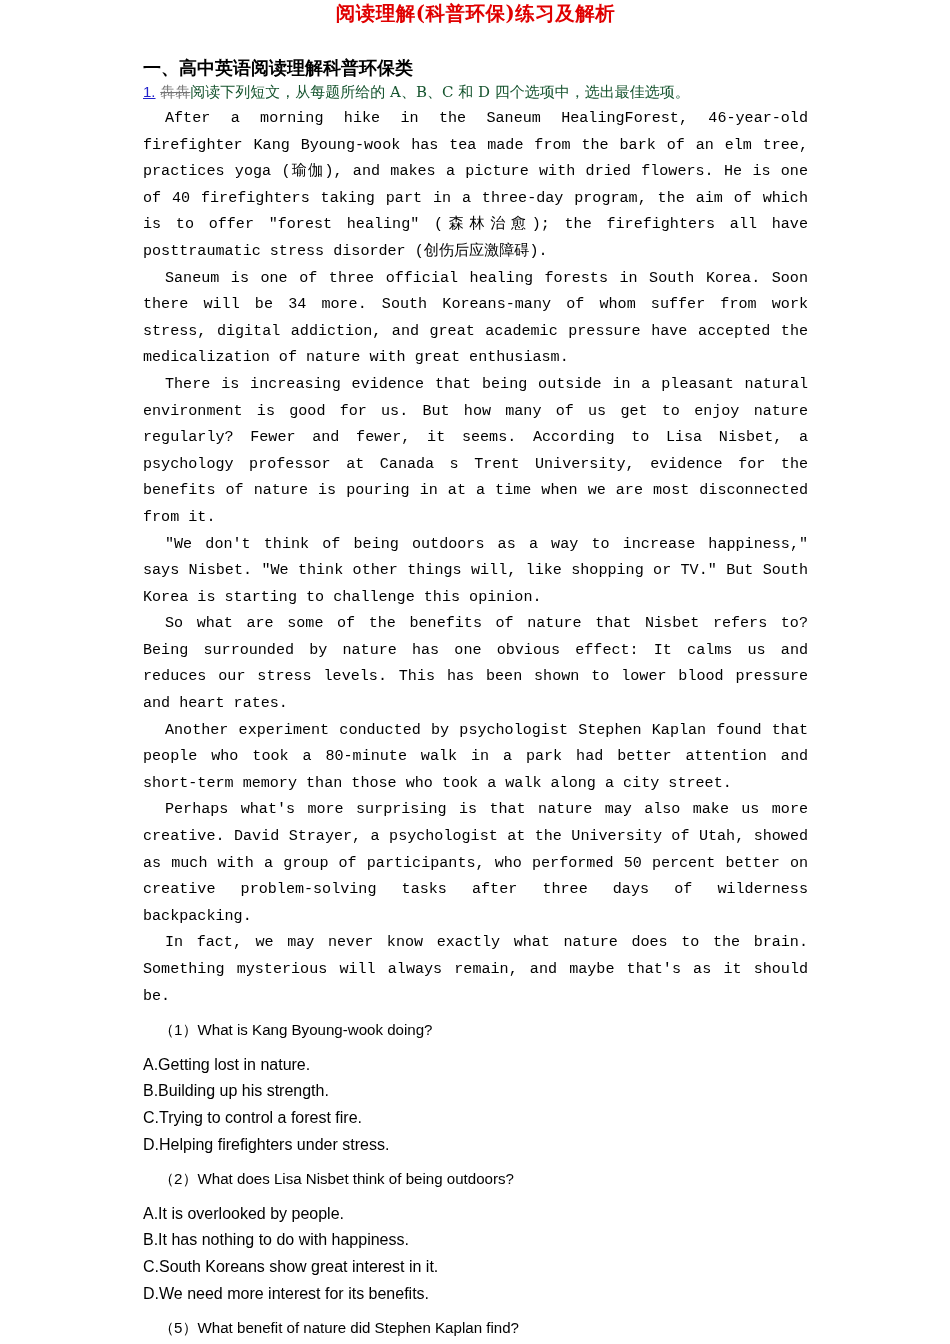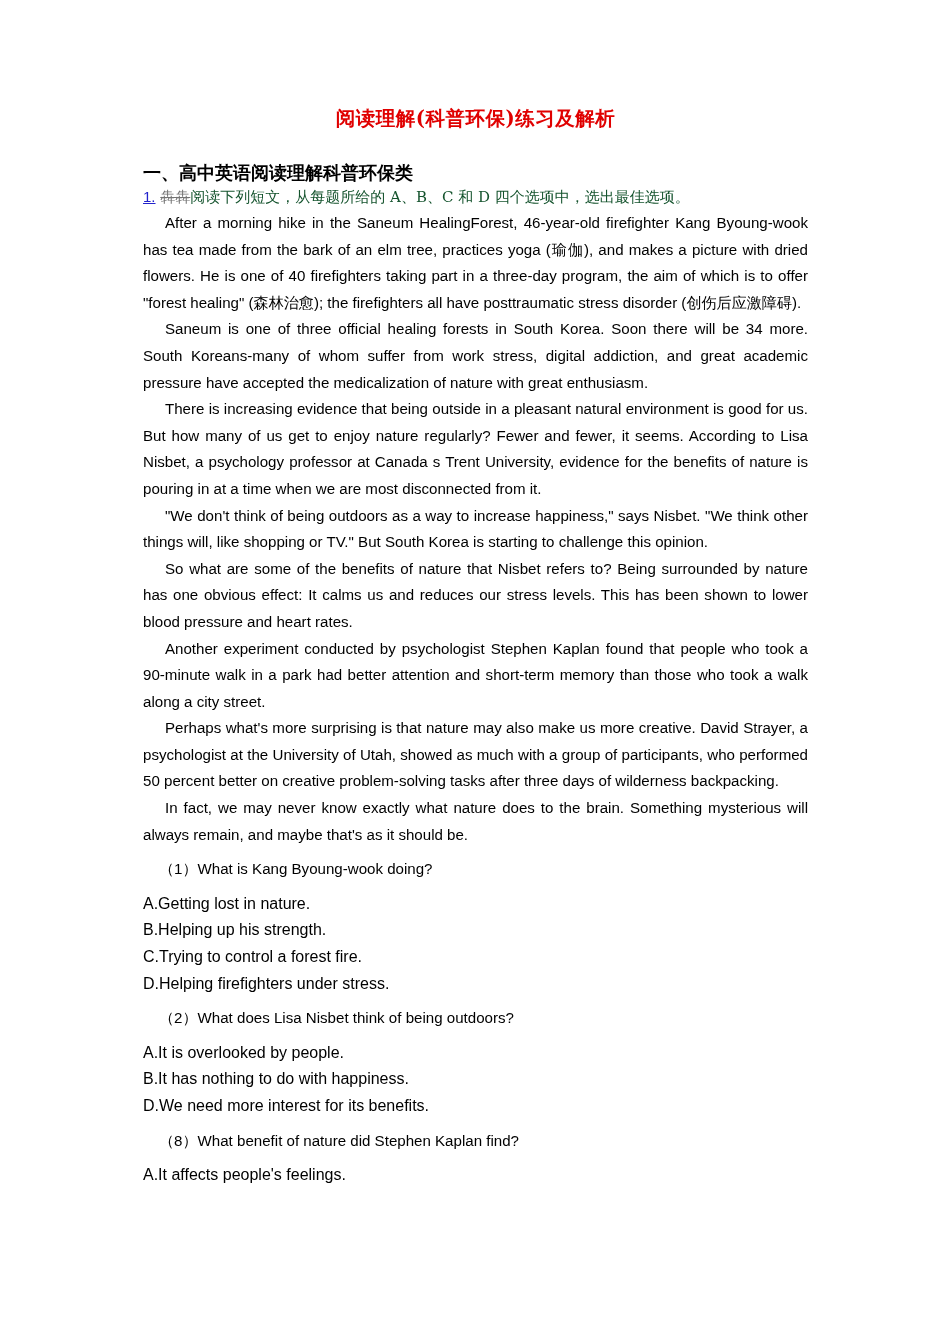--- a/index.html
+++ b/index.html
@@ -31,21 +31,20 @@
     width: 665px;
   }
 
   
   .doc-title {
     color: #e00000;
     font-weight: bold;
     font-size: 19.5px;
     text-align: center;
     margin: 0;
-    padding-top: 105px;
     letter-spacing: 0.5px;
     font-family: "DejaVu Serif", "Liberation Serif", serif;
   }
 
   
   .section-heading {
     font-weight: bold;
     font-size: 18px;
     margin: 0;
     padding-top: 30px;
@@ -80,21 +79,21 @@
   
   .para {
     font-size: 15.1px;
     line-height: 26.6px;
     text-align: justify;
     text-justify: inter-word;
     text-indent: 22px;
     margin: 0;
     padding: 0;
     hyphens: none;
-    font-family: Liberation Sans, sans-serif;
+    font-family: Liberation Mono, monospace;
   }
 
   
   .question {
     font-size: 15.1px;
     line-height: 26.6px;
     margin: 8px;
     text-indent: 8px;
     font-family: "Liberation Sans", "DejaVu Sans", sans-serif;
   }
@@ -119,32 +118,33 @@
     <p class="instruction-line">
       <span class="q-number">1.</span>
       <span class="struck">犇犇</span><span class="instr-text">阅读下列短文，从每题所给的 A、B、C 和 D 四个选项中，选出最佳选项。</span>
     </p>
 
     <p class="para">After a morning hike in the Saneum HealingForest, 46-year-old firefighter Kang Byoung-wook has tea made from the bark of an elm tree, practices yoga (瑜伽), and makes a picture with dried flowers. He is one of 40 firefighters taking part in a three-day program, the aim of which is to offer "forest healing" (森林治愈); the firefighters all have posttraumatic stress disorder (创伤后应激障碍).</p>
     <p class="para">Saneum is one of three official healing forests in South Korea. Soon there will be 34 more. South Koreans-many of whom suffer from work stress, digital addiction, and great academic pressure have accepted the medicalization of nature with great enthusiasm.</p>
     <p class="para">There is increasing evidence that being outside in a pleasant natural environment is good for us. But how many of us get to enjoy nature regularly? Fewer and fewer, it seems. According to Lisa Nisbet, a psychology professor at Canada s Trent University, evidence for the benefits of nature is pouring in at a time when we are most disconnected from it.</p>
     <p class="para"> "We don't think of being outdoors as a way to increase happiness," says Nisbet. "We think other things will, like shopping or TV." But South Korea is starting to challenge this opinion.</p>
     <p class="para">So what are some of the benefits of nature that Nisbet refers to? Being surrounded by nature has one obvious effect: It calms us and reduces our stress levels. This has been shown to lower blood pressure and heart rates.</p>
-    <p class="para">Another experiment conducted by psychologist Stephen Kaplan found that people who took a 90-minute walk in a park had better attention and short-term memory than those who took a walk along a city street.</p>
+    <p class="para">Another experiment conducted by psychologist Stephen Kaplan found that people who took a 80-minute walk in a park had better attention and short-term memory than those who took a walk along a city street.</p>
     <p class="para">Perhaps what's more surprising is that nature may also make us more creative. David Strayer, a psychologist at the University of Utah, showed as much with a group of participants, who performed 50 percent better on creative problem-solving tasks after three days of wilderness backpacking.</p>
     <p class="para">In fact, we may never know exactly what nature does to the brain. Something mysterious will always remain, and maybe that's as it should be.</p>
 
     <p class="question">（1）What is Kang Byoung-wook doing?</p>
     <p class="option">A.Getting lost in nature.</p>
-    <p class="option">B.Helping up his strength.</p>
+    <p class="option">B.Building up his strength.</p>
     <p class="option">C.Trying to control a forest fire.</p>
     <p class="option">D.Helping firefighters under stress.</p>
 
     <p class="question">（2）What does Lisa Nisbet think of being outdoors?</p>
     <p class="option">A.It is overlooked by people.</p>
     <p class="option">B.It has nothing to do with happiness.</p>
+    <p class="option">C.South Koreans show great interest in it.</p>
     <p class="option">D.We need more interest for its benefits.</p>
 
-    <p class="question">（8）What benefit of nature did Stephen Kaplan find?</p>
+    <p class="question">（5）What benefit of nature did Stephen Kaplan find?</p>
     <p class="option">A.It affects people's feelings.</p>
 
   </div>
 </div>
 
 </body></html>

